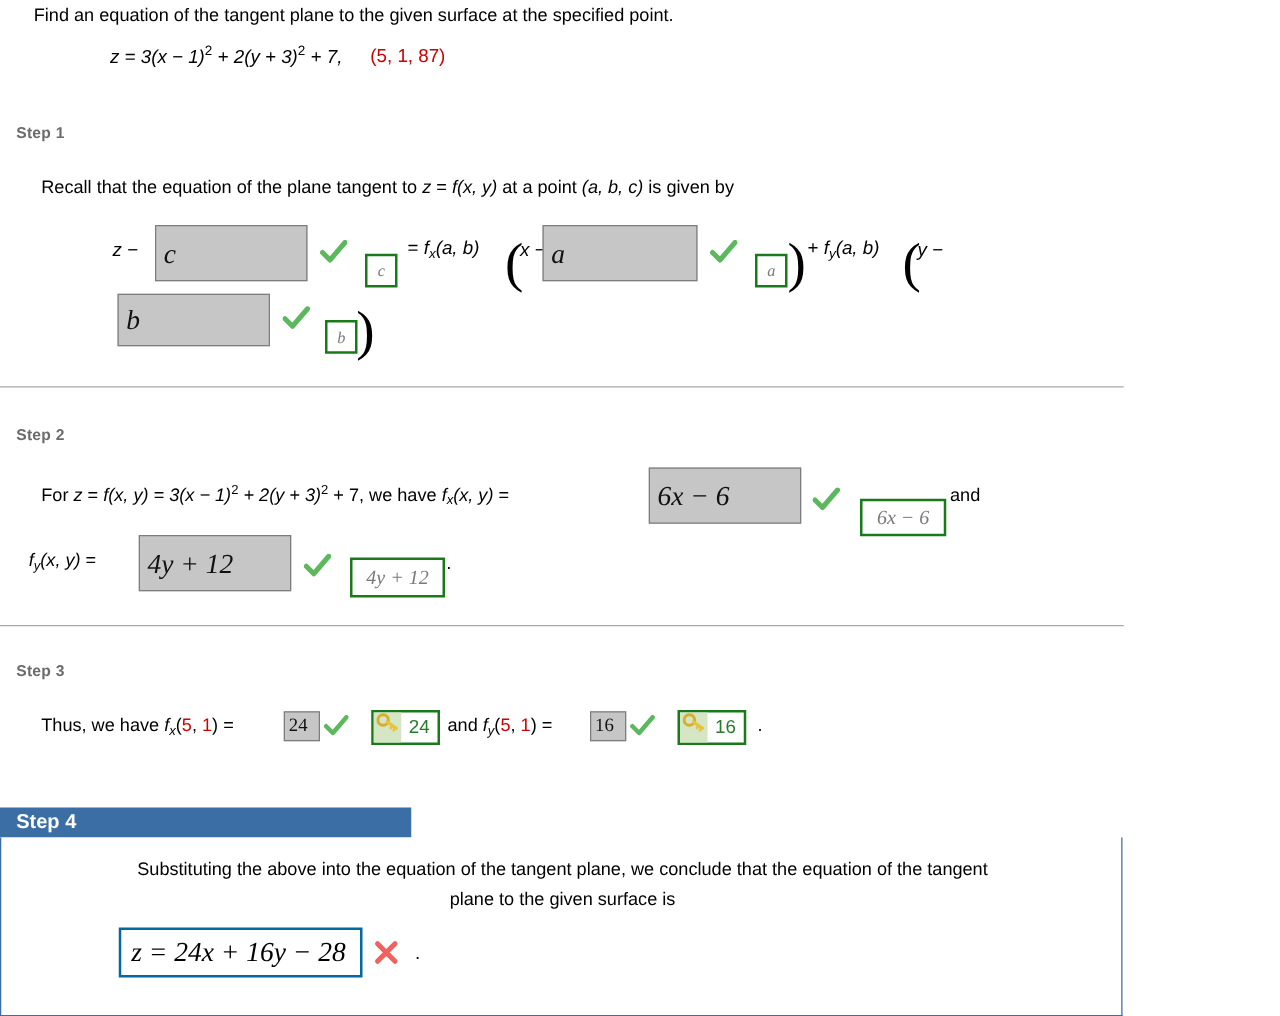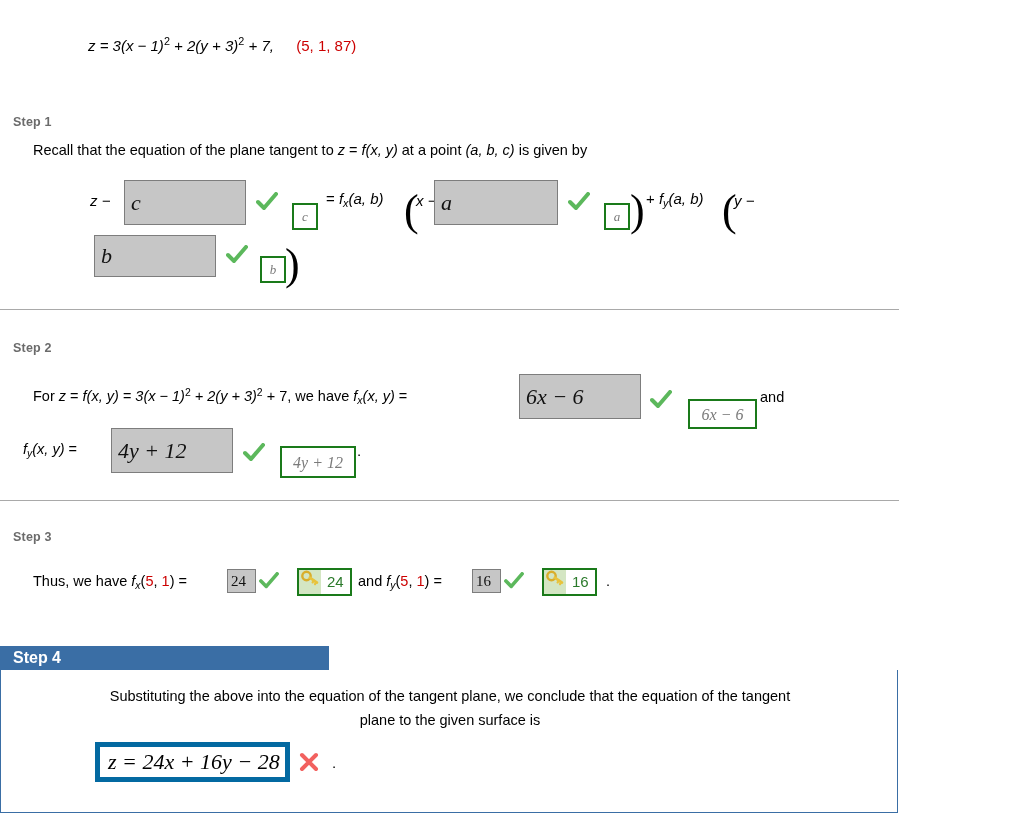--- a/index.html
+++ b/index.html
@@ -82,41 +82,42 @@
     position:absolute;background:#3a6ea5;color:#fff;font-weight:bold;
     font-size:16px;display:flex;align-items:center;padding-left:13px;
     box-sizing:border-box;
   }
   .s4-panel{
     position:absolute;border:1px solid #3a6ea5;border-top:none;
     background:#fff;box-sizing:border-box;
   }
   .s4-text{position:absolute;font-size:14.5px;line-height:24px;text-align:center;}
   .wbox{
-    position:absolute;background:#fff;border:5px solid #0369a1;
+    position:absolute;background:#fff;border:2px solid #0369a1;
     font-family:"Liberation Serif", serif;color:#000;
     box-sizing:border-box;display:flex;align-items:center;
     padding-left:8px;white-space:nowrap;
   }
 
   .abs{position:absolute;}
 </style>
 </head>
 <body>
 
 <div class="page">
 
+  <div class="prompt">Find an equation of the tangent plane to the given surface at the specified point.</div>
 
   <div class="equation">
     <span class="it"><span>z = 3(x − 1)</span><span class="sup">2</span><span> + 2(y + 3)</span><span class="sup">2</span><span> + 7,</span></span>
     <span style="display:inline-block;width:14px;"></span>
     <span class="red"><span>(</span><span>5</span><span>, </span><span>1</span><span>, </span><span>87</span><span>)</span></span>
   </div>
 
-  <div class="step-label" style="left:13px;top:115px;">Step 1</div>
+  <div class="step-label" style="left:13px;top:99px;">Step 1</div>
 
   <div class="abs" style="left:33px;top:142px;">
     <span>Recall that the equation of the plane tangent to </span><span class="it">z</span><span> = </span><span class="it">f</span><span class="it">(x, y)</span><span> at a point </span><span class="it">(a, b, c)</span><span> is given by</span>
   </div>
 
   <div class="abs it" style="left:90px;top:192px;font-size:15px;">z −</div>
 
   <div class="gbox abs" style="left:124px;top:180px;width:122px;height:45px;font-size:22px;line-height:43px;">
     <span class="inner">c</span>
   </div>

